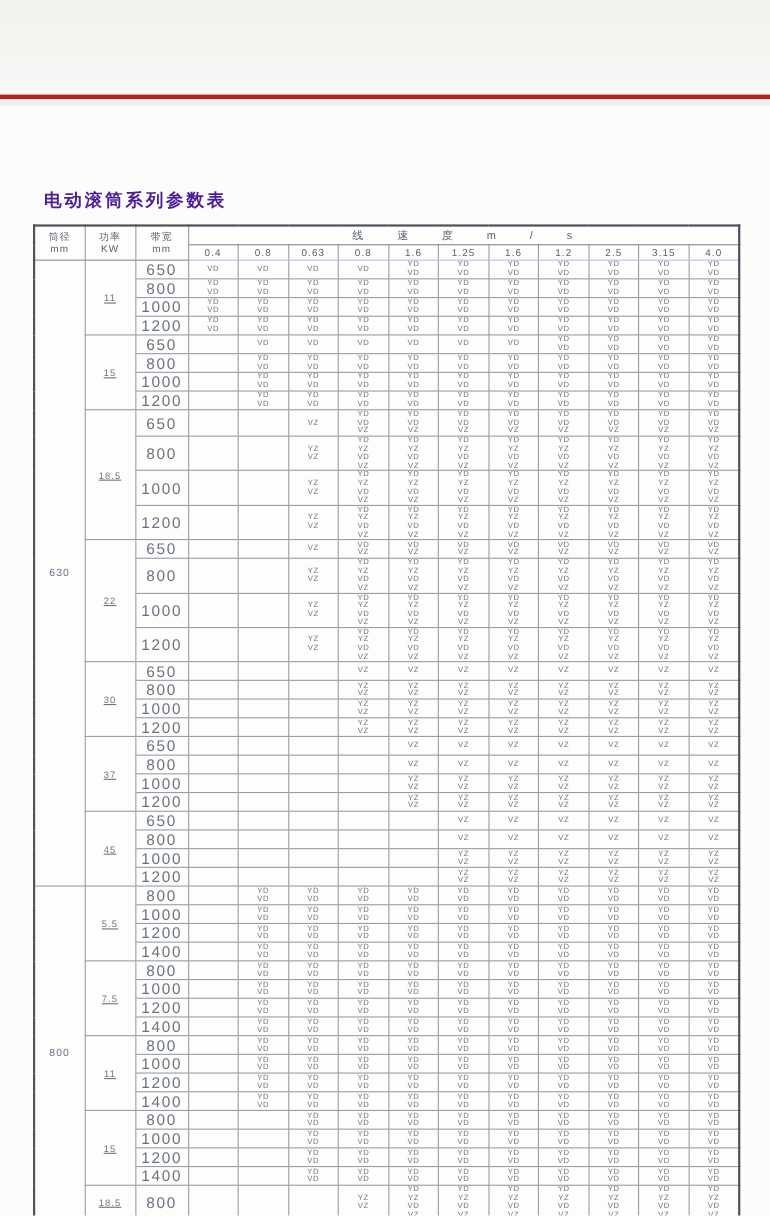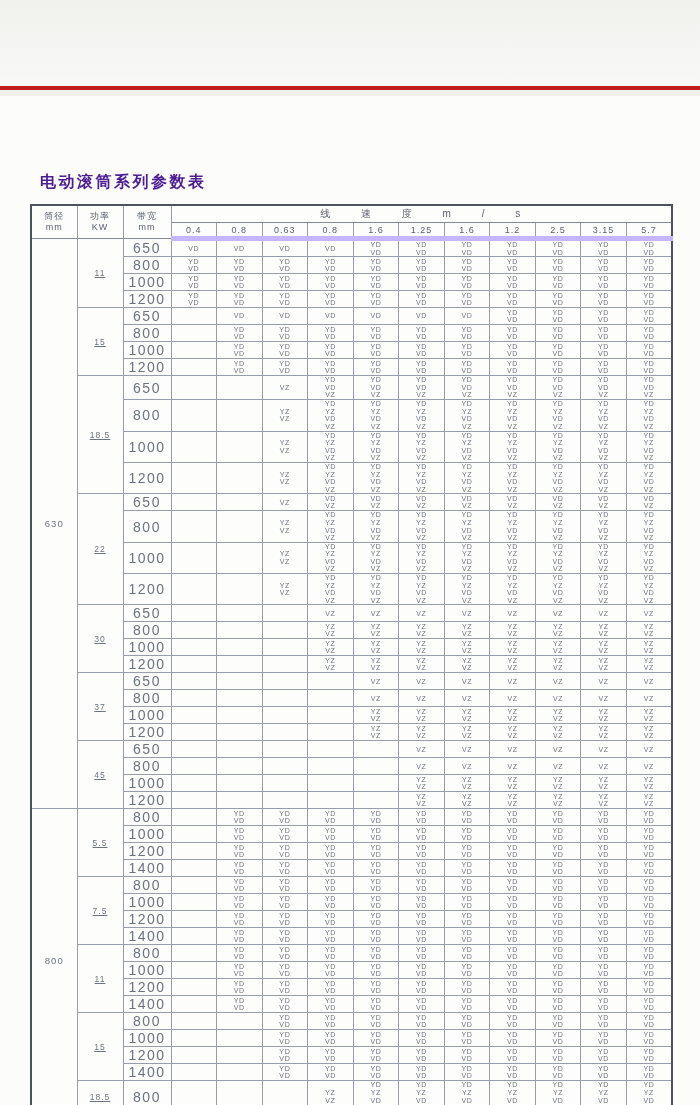--- a/index.html
+++ b/index.html
@@ -30,21 +30,21 @@
     border-collapse:collapse; table-layout:fixed;
     border:2px solid #4d525b;
     background:#fdfdfb;
   }
   .param-table th, .param-table td {
     border:1px solid #979daa; padding:0; margin:0;
     text-align:center; vertical-align:middle; overflow:hidden;
   }
   thead th { color:#596070; font-weight:normal; }
   thead tr.h-top th { border-bottom-color:#858b98;margin-top:44px; }
-  thead tr.h-num th { border-bottom:5px solid #c4b5fd; }
+  thead tr.h-num th { border-bottom:1px solid #c4b5fd; }
   .corner-h { font-size:9px; line-height:11px; letter-spacing:1px; }
   .speed-title { font-size:10px; letter-spacing:2px; word-spacing:24px; height:16px; }
   .speed-num { font-size:9px; letter-spacing:1px; height:13px; }
   tbody td { color:#6b7280; }
   td.cell div { font-size:7px; line-height:7.6px; letter-spacing:0.6px; }
   td.w-cell { font-size:14px; letter-spacing:1.5px; }
   td.p-cell { font-size:8.5px; letter-spacing:1px;text-decoration:underline; }
   td.d-cell { font-size:9.5px; letter-spacing:1px; }
   tr.l1 { height:9px; }
   tr.l2 { height:16px; }
@@ -101,21 +101,21 @@
         <th class="speed-num">0.4</th>
         <th class="speed-num">0.8</th>
         <th class="speed-num">0.63</th>
         <th class="speed-num">0.8</th>
         <th class="speed-num">1.6</th>
         <th class="speed-num">1.25</th>
         <th class="speed-num">1.6</th>
         <th class="speed-num">1.2</th>
         <th class="speed-num">2.5</th>
         <th class="speed-num">3.15</th>
-        <th class="speed-num">5.7</th>
+        <th class="speed-num">4.0</th>
       </tr>
   </thead>
   <tbody>
       <tr class="l2">
         <td class="d-cell" rowspan="28">630</td>
         <td class="p-cell" rowspan="4">11</td>
         <td class="w-cell">650</td>
         <td class="cell">
           <div>VD</div>
         </td>

